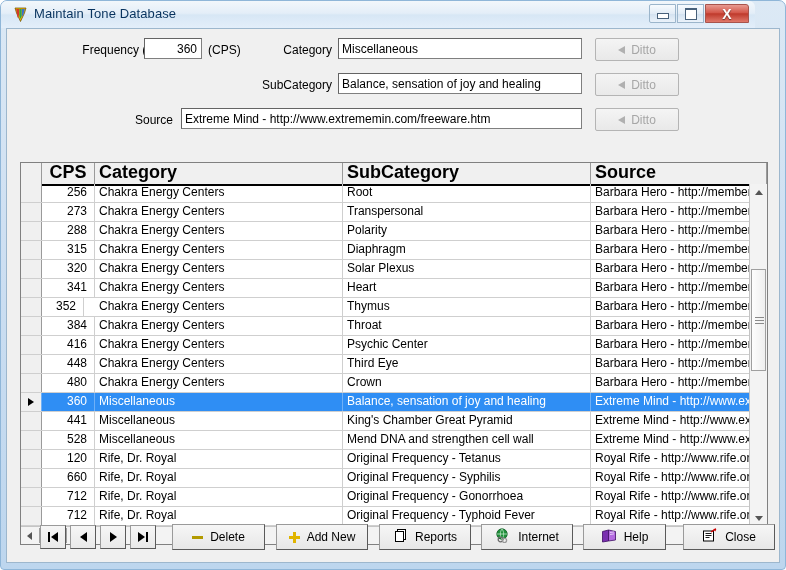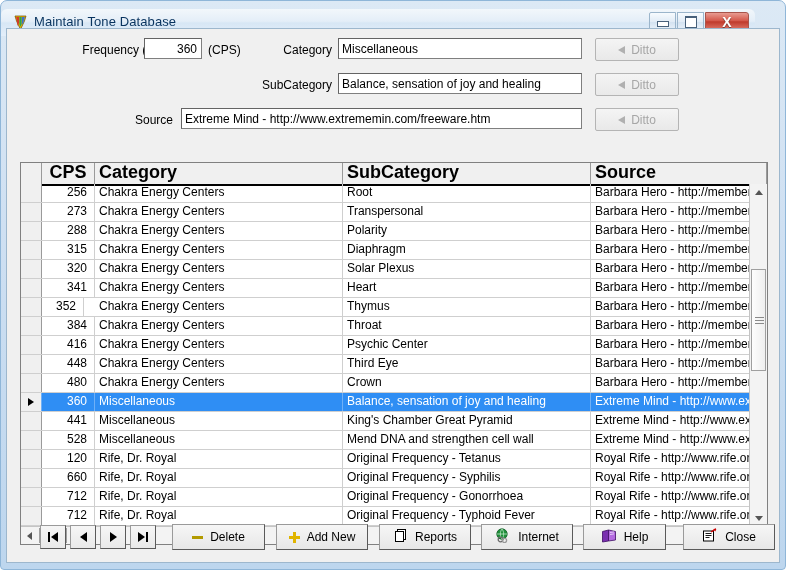--- a/index.html
+++ b/index.html
@@ -10,21 +10,21 @@
   .window{position:absolute;left:0;top:0;width:786px;height:570px;
           box-sizing:border-box;
           background:linear-gradient(180deg,#dce9f5 0%,#cfe0f2 40%,#bdd6ee 100%);
           border:1px solid #8fb6d8;border-radius:7px 7px 4px 4px;}
   .frame-inner{position:absolute;left:5px;top:27px;right:5px;bottom:6px;
           background:#f0f0f0;border:1px solid #9db7cd;}
 
   
   .titlebar{position:absolute;left:0;top:0;width:754px;height:27px;
             border-radius:6px 6px 0 0;
-            background:linear-gradient(180deg,#f2f7fb 0%,#e4eef8 45%,#d7e7f5 52%,#e3eefa 100%);margin-top:8px;}
+            background:linear-gradient(180deg,#f2f7fb 0%,#e4eef8 45%,#d7e7f5 52%,#e3eefa 100%);}
   .title-text{position:absolute;left:33px;top:5px;font-size:13px;color:#08335e;
               white-space:nowrap;letter-spacing:.1px;}
   .app-icon{position:absolute;left:11px;top:5px;width:17px;height:17px;}
 
   .wbtns{position:absolute;right:6px;top:3px;display:flex;gap:1px;}
   .wbtn{width:27px;height:19px;box-sizing:border-box;border:1px solid #9bb5cb;
         background:linear-gradient(180deg,#f7fbfe 0%,#e2ecf6 50%,#d2e1f0 51%,#eaf2fa 100%);
         display:flex;align-items:center;justify-content:center;}
   .wbtn.min{border-radius:2px 0 0 2px;}
   .wbtn.close{width:44px;border:1px solid #a8544c;border-radius:0 3px 0 0;

